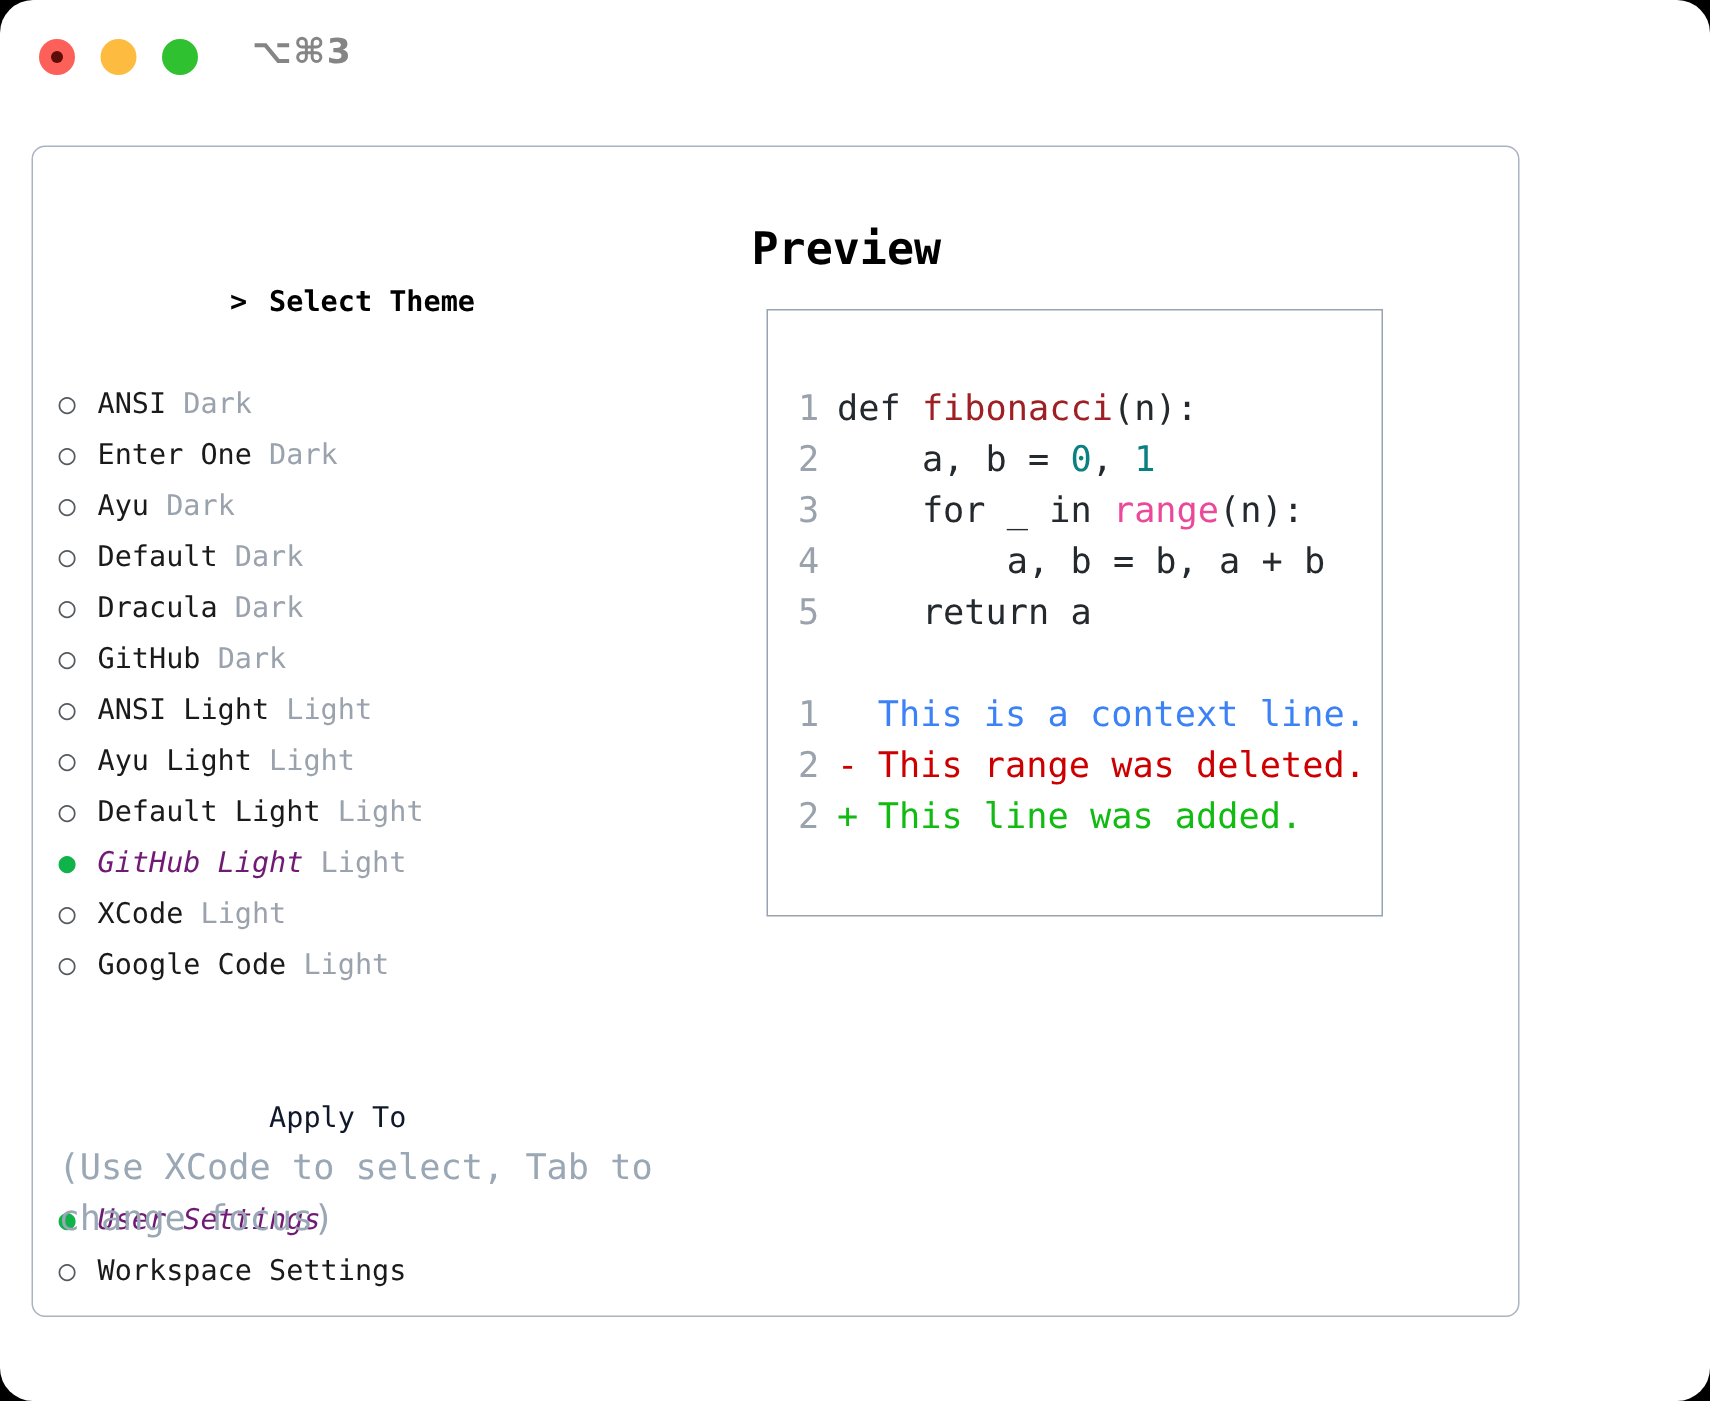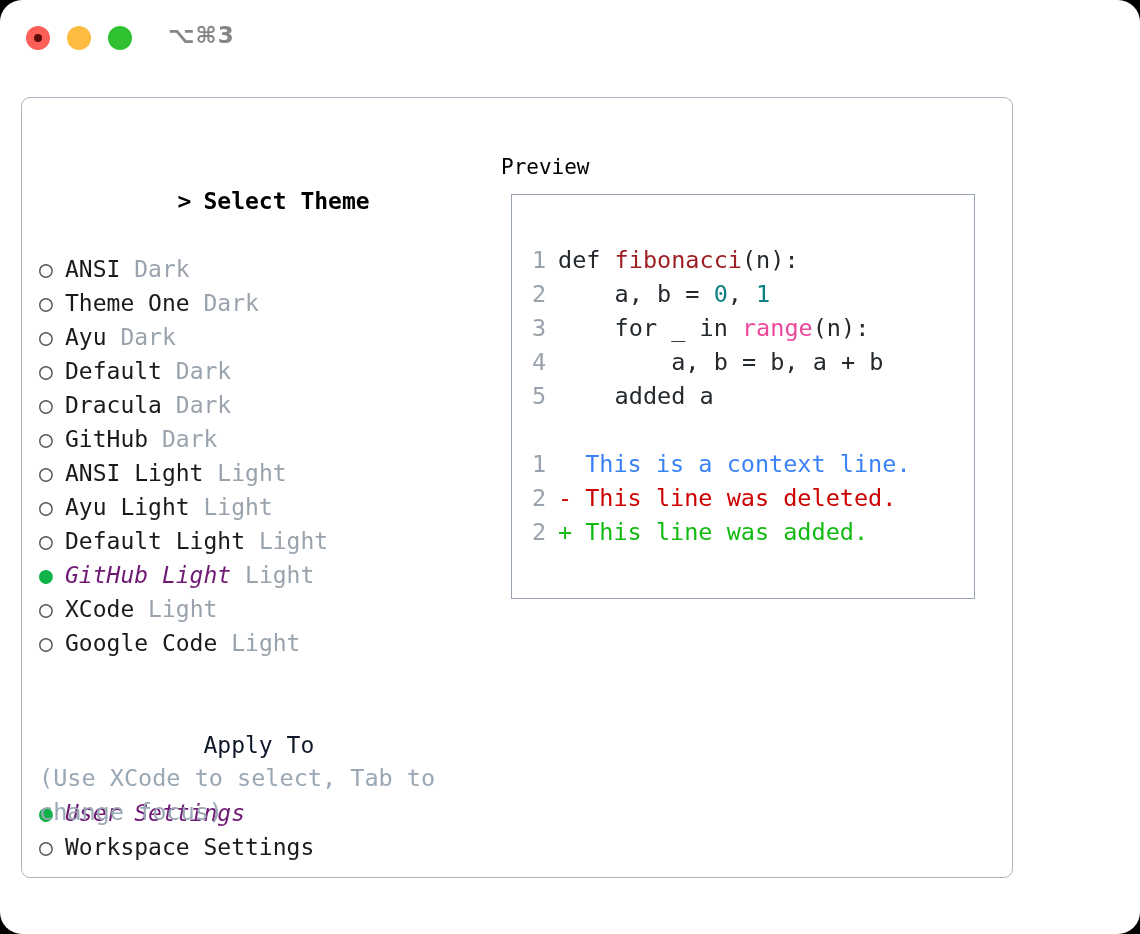--- a/index.html
+++ b/index.html
@@ -90,21 +90,21 @@
 
   
   .left-col {
     position: absolute;
     left: 17px;
     top: 52px;
     width: 440px;
   }
 
   .line {
-    font-size: 23px;
+    font-size: 19px;
     line-height: 34px;
     white-space: pre;
     color: #1a1a1a;
     letter-spacing: 0px;
   }
 
   .section-head {
     font-weight: 700;
     color: #000000;
   }
@@ -137,32 +137,32 @@
   }
 
   
   .right-col {
     position: absolute;
     left: 479px;
     top: 52px;
   }
 
   .preview-title {
-    font-size: 21px;
-    line-height: 34px;
-    font-weight: 400;
+    font-size: 30px;
+    line-height: 34px;
+    font-weight: 700;
     color: #000000;
     white-space: pre;
   }
 
   .preview-box {
     position: absolute;
     left: 489px;
-    top: 96px;
-    width: 464px;
+    top: 108px;
+    width: 411px;
     height: 405px;
     border: 1.8px solid #97a3b0;
     box-sizing: border-box;
     background: #ffffff;
   }
 
   .code-area {
     position: absolute;
     left: 20px;
     top: 48px;
@@ -216,21 +216,21 @@
     <div class="panel-inner">
 
       <div class="left-col">
 
         <div class="line section-head">
           <span class="marker caret">&gt;</span><span>Select Theme</span>
         </div>
 
         <div id="theme-list">
             <div class="line"><span class="marker">○</span><span class="theme-name">ANSI</span><span> </span><span class="variant">Dark</span></div>
-            <div class="line"><span class="marker">○</span><span class="theme-name">Theme One</span><span> </span><span class="variant">Dark</span></div>
+            <div class="line"><span class="marker">○</span><span class="theme-name">Enter One</span><span> </span><span class="variant">Dark</span></div>
             <div class="line"><span class="marker">○</span><span class="theme-name">Ayu</span><span> </span><span class="variant">Dark</span></div>
             <div class="line"><span class="marker">○</span><span class="theme-name">Default</span><span> </span><span class="variant">Dark</span></div>
             <div class="line"><span class="marker">○</span><span class="theme-name">Dracula</span><span> </span><span class="variant">Dark</span></div>
             <div class="line"><span class="marker">○</span><span class="theme-name">GitHub</span><span> </span><span class="variant">Dark</span></div>
             <div class="line"><span class="marker">○</span><span class="theme-name">ANSI Light</span><span> </span><span class="variant">Light</span></div>
             <div class="line"><span class="marker">○</span><span class="theme-name">Ayu Light</span><span> </span><span class="variant">Light</span></div>
             <div class="line"><span class="marker">○</span><span class="theme-name">Default Light</span><span> </span><span class="variant">Light</span></div>
             <div class="line"><span class="marker selected">●</span><span class="theme-name selected">GitHub Light</span><span> </span><span class="variant">Light</span></div>
             <div class="line"><span class="marker">○</span><span class="theme-name">XCode</span><span> </span><span class="variant">Light</span></div>
             <div class="line"><span class="marker">○</span><span class="theme-name">Google Code</span><span> </span><span class="variant">Light</span></div>
@@ -253,24 +253,24 @@
       <div class="right-col">
         <div class="preview-title">Preview</div>
       </div>
 
       <div class="preview-box">
         <div class="code-area" id="code-area">
             <div class="code-line"><span class="lineno">1</span><span class="tok-kw">def </span><span class="tok-fn">fibonacci</span><span class="tok-plain">(n):</span></div>
             <div class="code-line"><span class="lineno">2</span><span class="tok-plain">    a, b = </span><span class="tok-num">0</span><span class="tok-plain">, </span><span class="tok-num">1</span></div>
             <div class="code-line"><span class="lineno">3</span><span class="tok-plain">    for _ in </span><span class="tok-built">range</span><span class="tok-plain">(n):</span></div>
             <div class="code-line"><span class="lineno">4</span><span class="tok-plain">        a, b = b, a + b</span></div>
-            <div class="code-line"><span class="lineno">5</span><span class="tok-plain">    added a</span></div>
+            <div class="code-line"><span class="lineno">5</span><span class="tok-plain">    return a</span></div>
           </div>
         <div class="diff-area" id="diff-area">
             <div class="code-line"><span class="lineno">1</span><span class="diff-sign diff-ctx"> </span><span class="diff-ctx"> This is a context line.</span></div>
-            <div class="code-line"><span class="lineno">2</span><span class="diff-sign diff-del">-</span><span class="diff-del"> This line was deleted.</span></div>
+            <div class="code-line"><span class="lineno">2</span><span class="diff-sign diff-del">-</span><span class="diff-del"> This range was deleted.</span></div>
             <div class="code-line"><span class="lineno">2</span><span class="diff-sign diff-add">+</span><span class="diff-add"> This line was added.</span></div>
           </div>
       </div>
 
     </div>
   </div>
 </div>
 
 </body></html>

